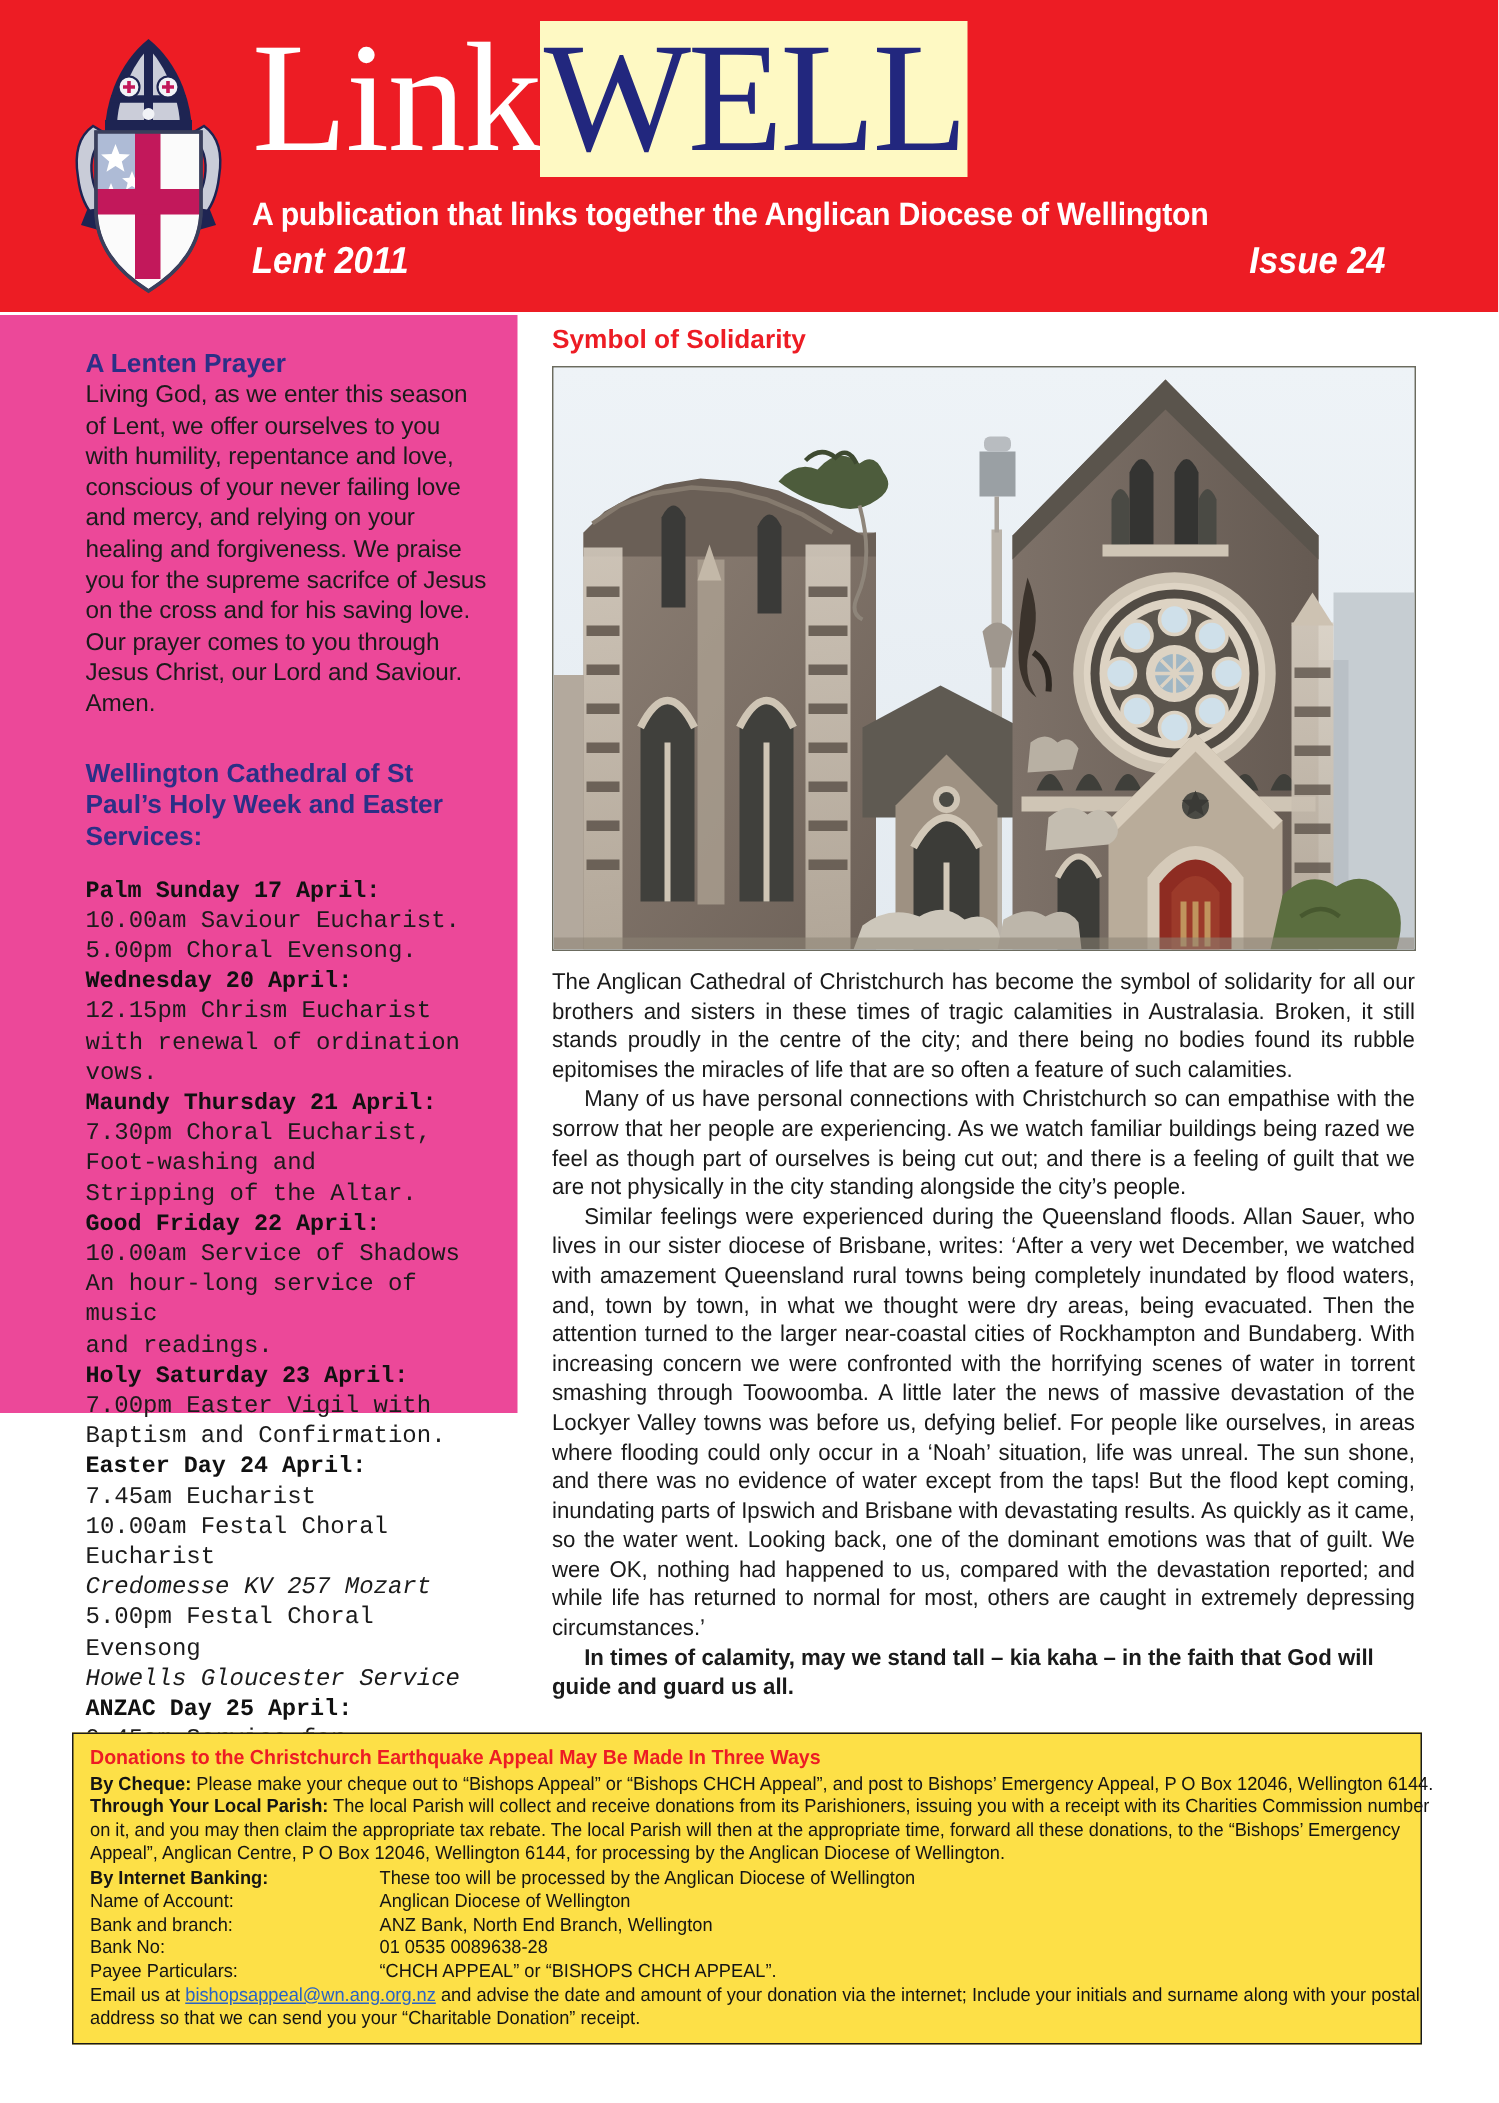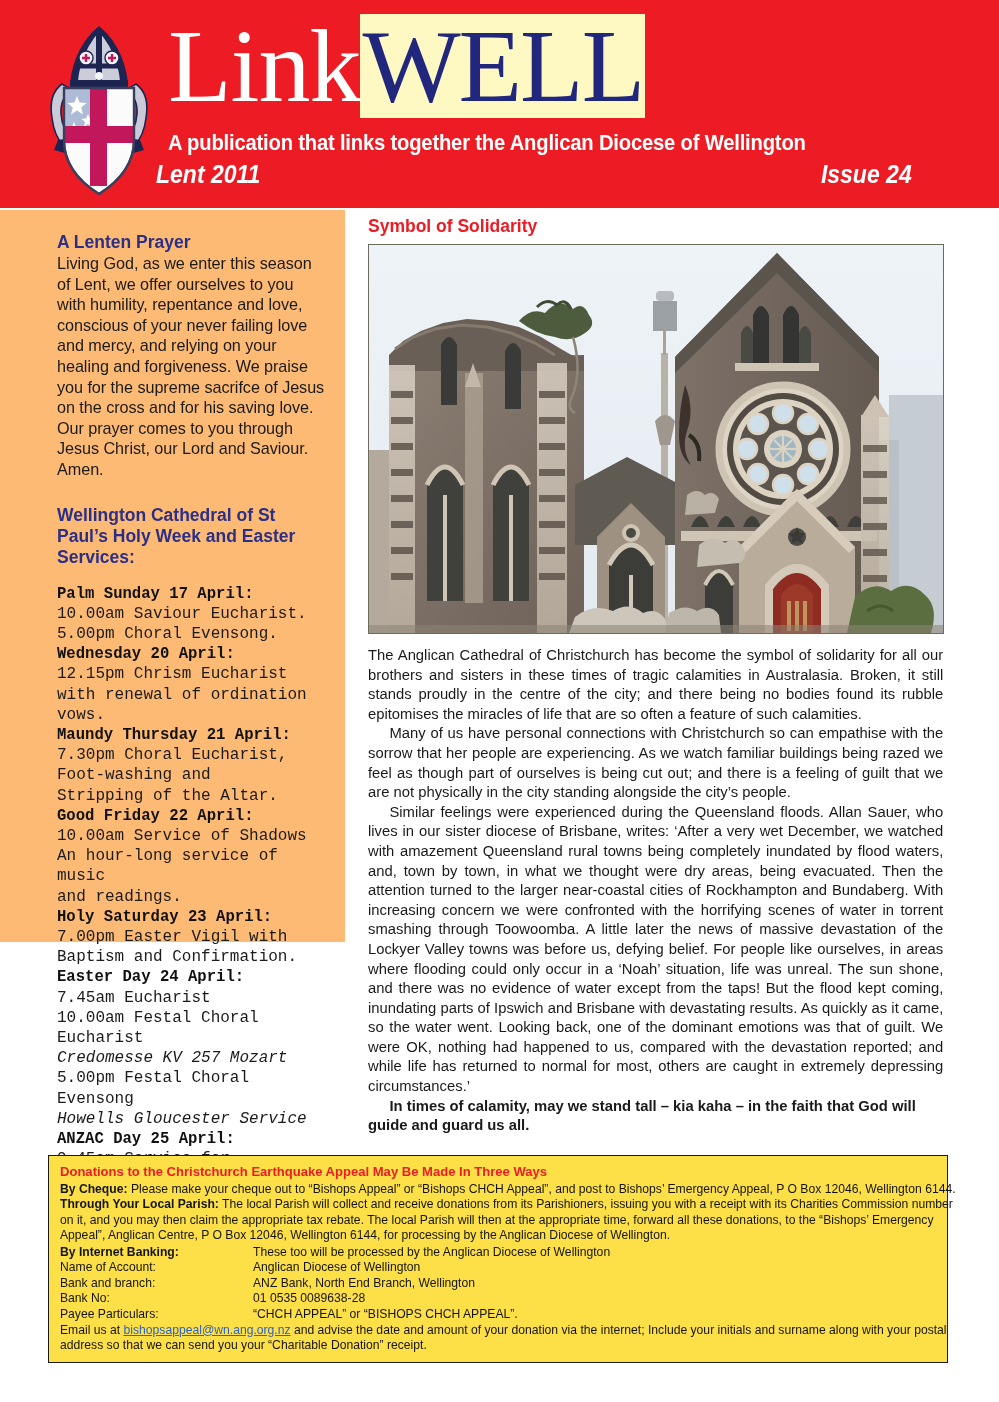--- a/index.html
+++ b/index.html
@@ -38,33 +38,33 @@
     padding:0 2px;
     letter-spacing:-2px;
   }
   .tagline{
     position:absolute;left:168px;top:131px;
     font-size:21.5px;font-weight:bold;color:#ffffff;
     letter-spacing:-0.2px;
     transform:scaleX(0.94);transform-origin:left center;
   }
   .issue-row{
-    position:absolute;left:156px;top:160px;width:756px;
+    position:absolute;left:168px;top:160px;width:756px;
     display:flex;justify-content:space-between;align-items:baseline;
   }
   .issue-row span{
     font-size:25px;font-weight:bold;font-style:italic;color:#ffffff;
     transform:scaleX(0.92);transform-origin:left center;
   }
   .issue-row .right{transform-origin:right center;}
 
   
   .sidebar{
     position:absolute;left:0;top:210px;width:345px;height:732px;
-    background:#fdba74;
+    background:#ec4899;
   }
   .sb-inner{padding:22px 20px 0 57px;}
   .sb-h{
     color:#2b2f86;font-weight:bold;font-size:17.5px;line-height:20px;
     margin:0 0 1px 0;
   }
   .sb-h2{
     color:#2b2f86;font-weight:bold;font-size:17.5px;line-height:21px;
     margin:25px 0 0 0;
   }

